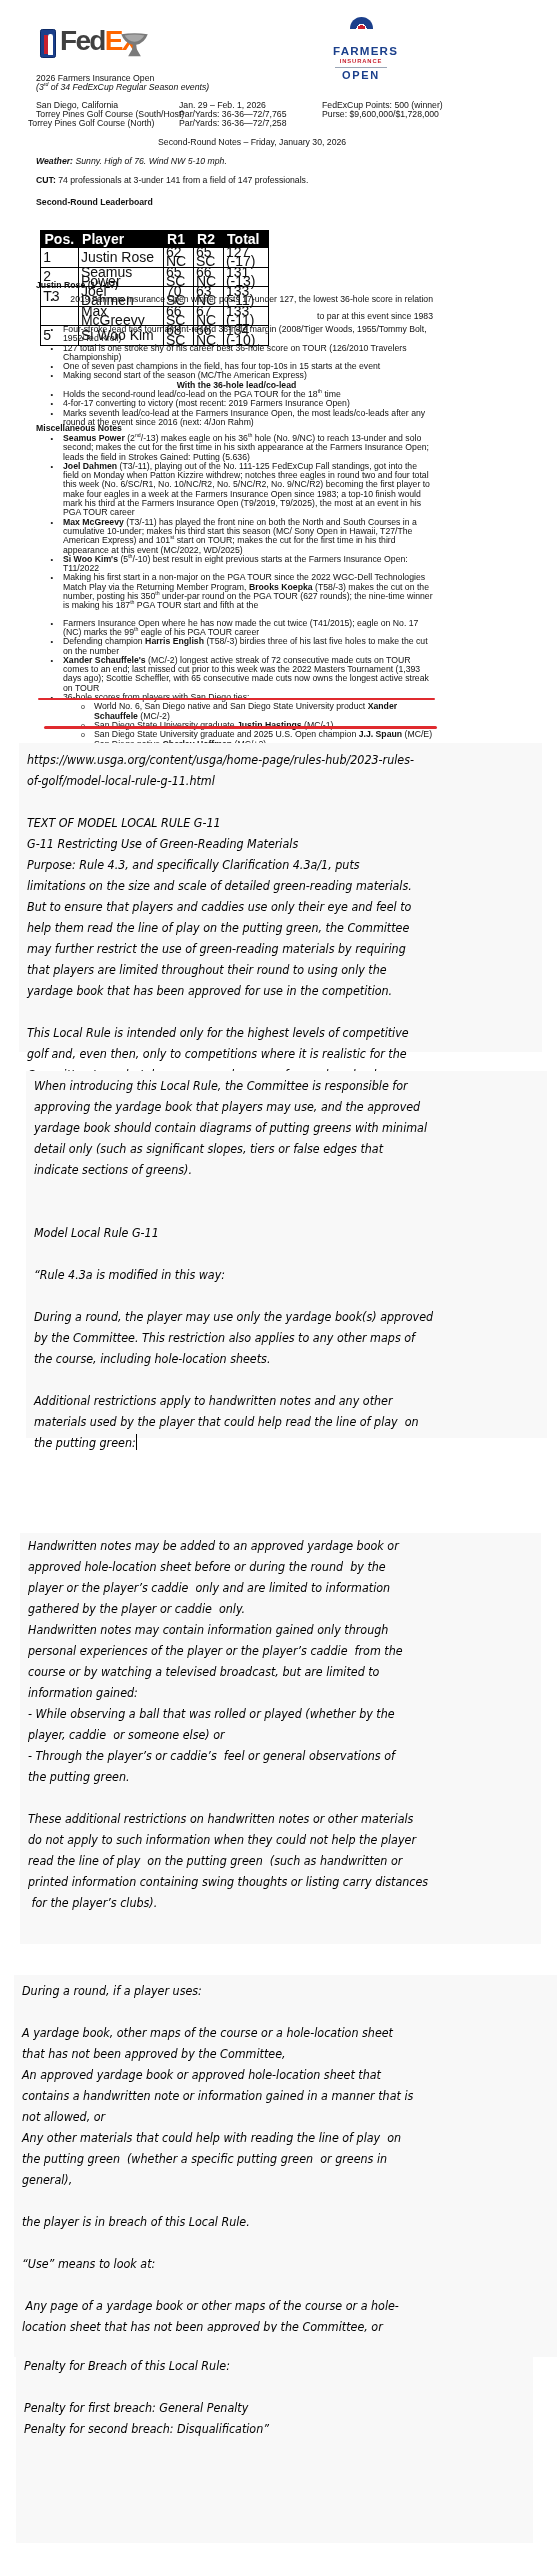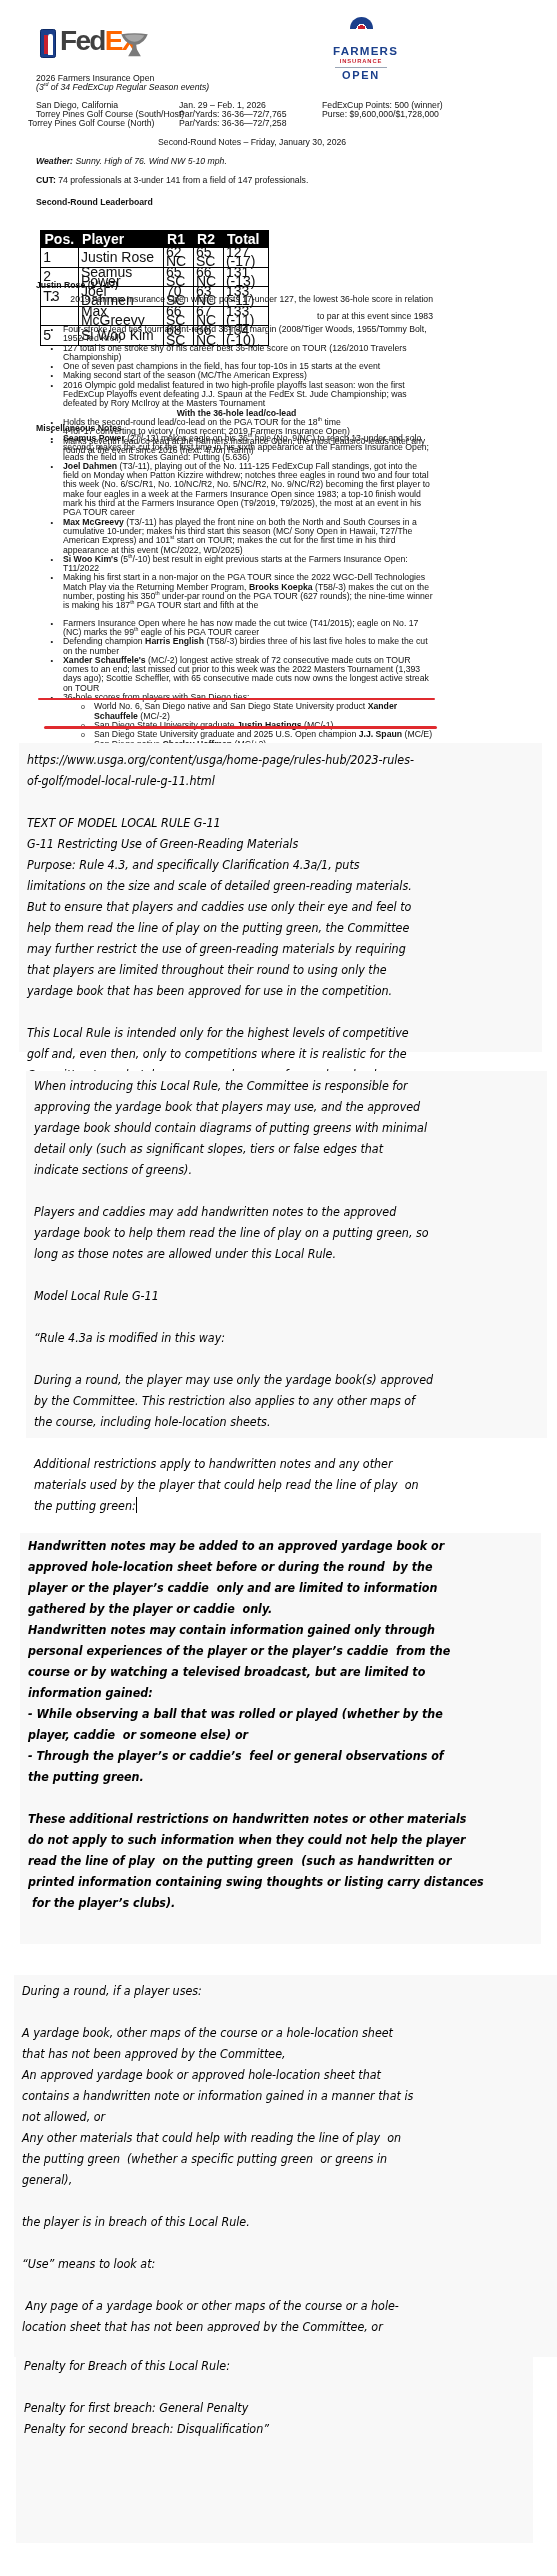--- a/index.html
+++ b/index.html
@@ -138,21 +138,20 @@
     </tbody>
   </table>
 
   <div class="abs bold" style="left:36px;top:281px;"><span>Justin Rose (1</span><sup>st</sup><span>/-17)</span></div>
   <ul class="bl" style="left:40px;top:291px;width:393px;">
     <li style="line-height:17px;text-align:right;">2019 Farmers Insurance Open winner posts 17-under 127, the lowest 36-hole score in relation to par at this event since 1983</li>
     <li>Four-stroke lead ties tournament-record 36-hole margin (2008/Tiger Woods, 1955/Tommy Bolt, 1952/Ted Kroll)</li>
     <li>127 total is one stroke shy of his career best 36-hole score on TOUR (126/2010 Travelers Championship)</li>
     <li>One of seven past champions in the field, has four top-10s in 15 starts at the event</li>
     <li>Making second start of the season (MC/The American Express)</li>
-    <li>2016 Olympic gold medalist featured in two high-profile playoffs last season: won the first FedExCup Playoffs event defeating J.J. Spaun at the FedEx St. Jude Championship; was defeated by Rory McIlroy at the Masters Tournament</li>
     <li class="center">With the 36-hole lead/co-lead</li>
     <li><span>Holds the second-round lead/co-lead on the PGA TOUR for the 18</span><sup>th</sup><span> time</span></li>
     <li>4-for-17 converting to victory (most recent: 2019 Farmers Insurance Open)</li>
     <li>Marks seventh lead/co-lead at the Farmers Insurance Open, the most leads/co-leads after any round at the event since 2016 (next: 4/Jon Rahm)</li>
   </ul>
 
   <div class="abs bold" style="left:36px;top:424px;">Miscellaneous Notes</div>
   <ul class="bl" style="left:40px;top:434px;width:393px;">
     <li><span class="bold">Seamus Power</span><span> (2</span><sup>nd</sup><span>/-13) makes eagle on his 36</span><sup>th</sup><span> hole (No. 9/NC) to reach 13-under and solo second; makes the cut for the first time in his sixth appearance at the Farmers Insurance Open; leads the field in Strokes Gained: Putting (5.636)</span></li>
     <li><span class="bold">Joel Dahmen</span><span> (T3/-11), playing out of the No. 111-125 FedExCup Fall standings, got into the field on Monday when Patton Kizzire withdrew; notches three eagles in round two and four total this week (No. 6/SC/R1, No. 10/NC/R2, No. 5/NC/R2, No. 9/NC/R2) becoming the first player to make four eagles in a week at the Farmers Insurance Open since 1983; a top-10 finish would mark his third at the Farmers Insurance Open (T9/2019, T9/2025), the most at an event in his PGA TOUR career</span></li>
@@ -193,38 +192,35 @@
 Committee to undertake an approval process for yardage books.</p>
   </div>
 
   <div class="rule-block" style="left:26px;top:1071px;width:521px;height:367px;padding:3.5px 0 0 8px;box-sizing:border-box;">
     <p>When introducing this Local Rule, the Committee is responsible for
 approving the yardage book that players may use, and the approved
 yardage book should contain diagrams of putting greens with minimal
 detail only (such as significant slopes, tiers or false edges that
 indicate sections of greens).</p>
     <p>&nbsp;</p>
-    <p>Players and caddies may add handwritten notes to the approved
-yardage book to help them read the line of play on a putting green, so
-long as those notes are allowed under this Local Rule.</p>
     <p>&nbsp;</p>
     <p>Model Local Rule G-11</p>
     <p>&nbsp;</p>
     <p>“Rule 4.3a is modified in this way:</p>
     <p>&nbsp;</p>
     <p>During a round, the player may use only the yardage book(s) approved
 by the Committee. This restriction also applies to any other maps of
 the course, including hole-location sheets.</p>
     <p>&nbsp;</p>
     <p><span>Additional restrictions apply to handwritten notes and any other
 materials used by the player that could help read the line of play  on
 the putting green:</span><span class="caret"></span></p>
   </div>
 
-  <div class="rule-block" style="left:20px;top:1533px;width:521px;height:411px;padding:2.3px 0 0 8px;box-sizing:border-box;font-weight:bold;">
+  <div class="rule-block" style="left:20px;top:1533px;width:521px;height:411px;padding:2.3px 0 0 8px;box-sizing:border-box;">
     <p>Handwritten notes may be added to an approved yardage book or
 approved hole-location sheet before or during the round  by the
 player or the player’s caddie  only and are limited to information
 gathered by the player or caddie  only.
 Handwritten notes may contain information gained only through
 personal experiences of the player or the player’s caddie  from the
 course or by watching a televised broadcast, but are limited to
 information gained:
 - While observing a ball that was rolled or played (whether by the
 player, caddie  or someone else) or

